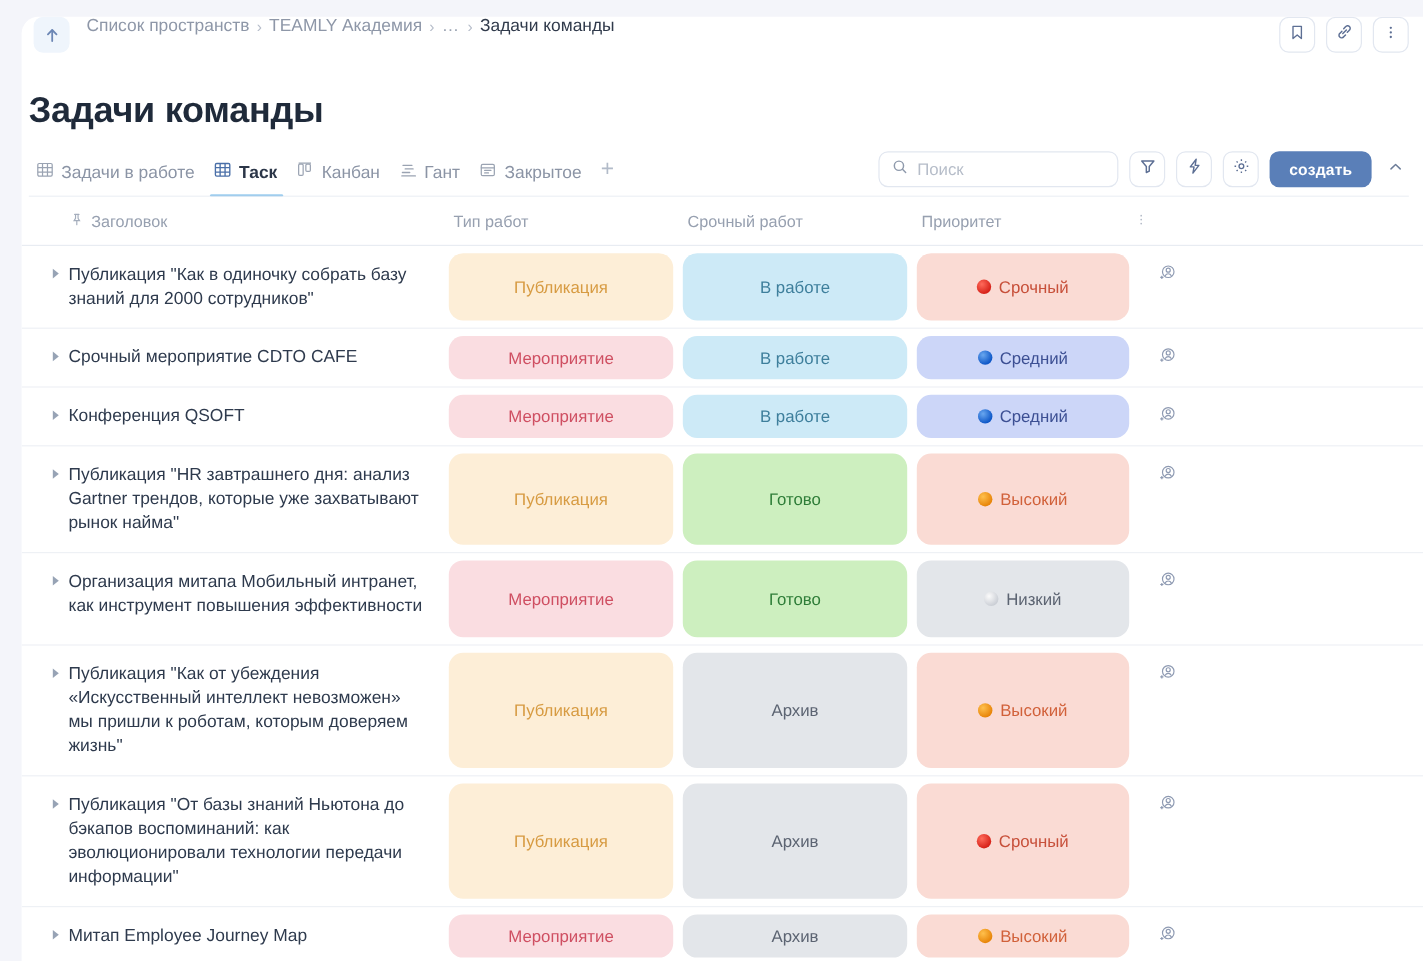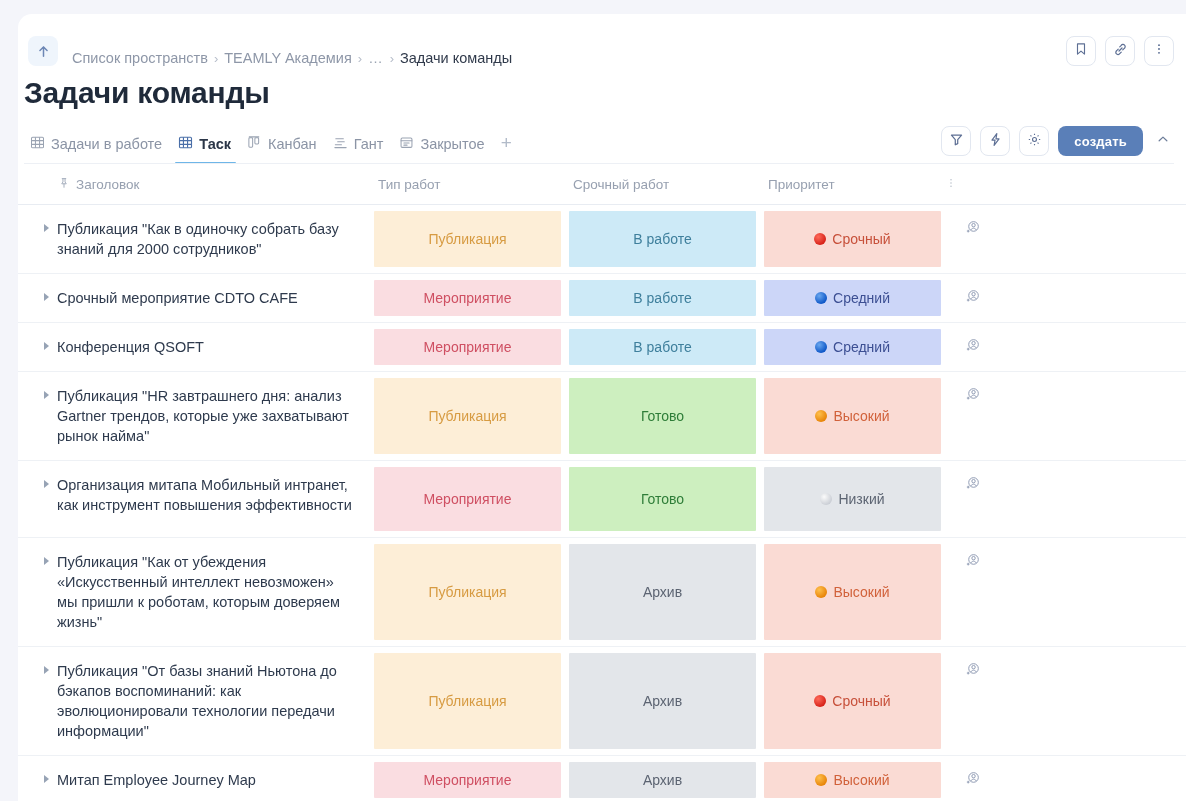--- a/index.html
+++ b/index.html
@@ -15,21 +15,21 @@
     width: 1168px; height: 800px;
     background: #ffffff;
     border-radius: 14px 0 0 0;
     overflow: hidden;
   }
 
   
   .topbar {
     height: 52px;
     display: flex;
-    align-items: flex-end;
+    align-items: flex-start;
     padding: 0 12px 0 10px;
   }
   .back-btn {
     width: 30px; height: 30px;
     border-radius: 8px;
     background: #eff5fc;
     display: flex; align-items: center; justify-content: center;
     flex: 0 0 auto;
     cursor: pointer;
   }
@@ -202,21 +202,21 @@
     border-top: 4px solid transparent;
     border-bottom: 4px solid transparent;
     cursor: pointer;
   }
   .cell-tag {
     padding: 6px 4px;
     display: flex;
   }
   .tag {
     flex: 1 1 auto;
-    border-radius: 1px;
+    border-radius: 12px;
     display: flex;
     align-items: center;
     justify-content: center;
     gap: 6px;
     font-size: 14px;
     text-align: center;
     padding: 4px 6px;
   }
   .cell-owner {
     padding: 14px 0 0 20px;
@@ -349,20 +349,29 @@
             <path d="M2.2 6.2h11.6M5.2 8.6h5.6M5.2 10.8h3.4"></path>
           </svg>
         </span>
         <span>Закрытое</span>
       </div>
 
       <div class="tab-add">+</div>
     </div>
 
     <div class="toolbar">
+      <div class="search-box">
+        <span>
+          <svg width="14" height="14" viewBox="0 0 16 16" fill="none" stroke="#8f9aac" stroke-width="1.4" stroke-linecap="round">
+            <circle cx="7" cy="7" r="4.4"></circle>
+              <path d="M10.4 10.4l3 3"></path>
+          </svg>
+        </span>
+        <input type="text" placeholder="Поиск" style="">
+      </div>
 
       <div class="tool-btn">
         <span>
           <svg width="15" height="15" viewBox="0 0 16 16" fill="none" stroke="#5d6f94" stroke-width="1.3" stroke-linejoin="round">
             <path d="M2.6 3.4h10.8L9.3 8.2v4.2l-2.6 1.2V8.2z"></path>
           </svg>
         </span>
       </div>
 
       <div class="tool-btn">

